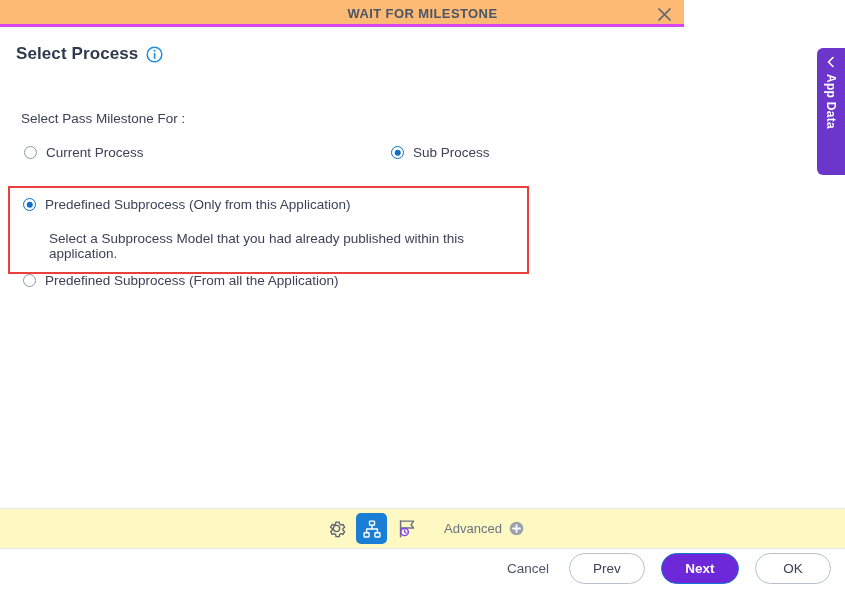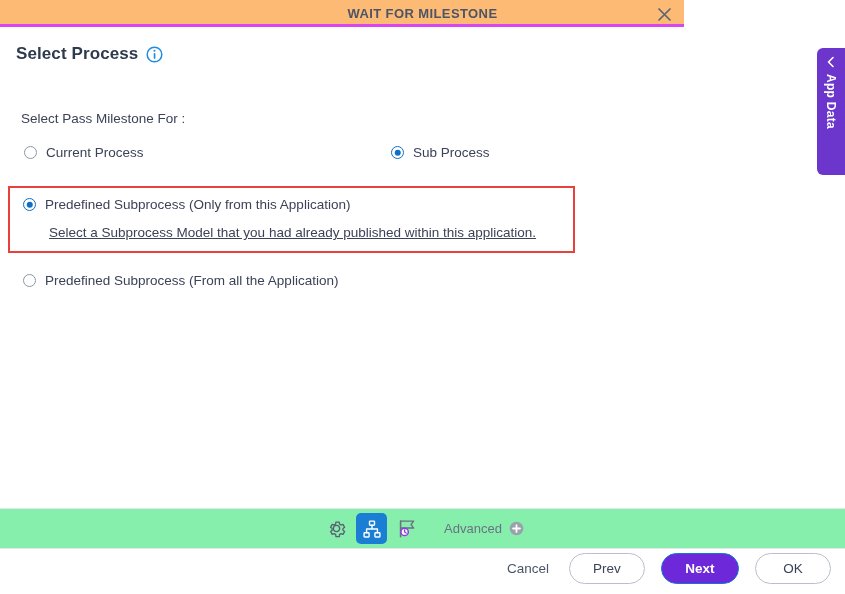--- a/index.html
+++ b/index.html
@@ -157,21 +157,21 @@
     width: 6.5px;
     height: 6.5px;
     border-radius: 50%;
     background: #0e6fc4;
   }
 
   
   .sub-option {
     position: absolute;
     left: 8px;
-    width: 567px;
+    width: 521px;
     box-sizing: border-box;
     padding: 9px 10px 11px 13px;
   }
   .sub-option.highlighted {
     top: 86px;
     border: 2px solid #e8413b;
     background: #ffffff;
   }
   .sub-option.plain {
     top: 162px;
@@ -181,35 +181,34 @@
     display: flex;
     align-items: center;
     gap: 9px;
     cursor: pointer;
   }
   .sub-option-title {
     font-size: 13.5px;
     color: #3c4257;
   }
   .sub-option-desc {
-    margin-top: 13px;
+    margin-top: 19px;
     margin-left: 26px;
     font-size: 13.5px;
     color: #3c4257;
-    text-decoration: underline;
   }
 
   
   .toolbar {
     position: absolute;
     left: 0;
     top: 508px;
     width: 845px;
     height: 41px;
-    background: #86efac;
+    background: #fef9c3;
     border-top: 1px solid #e4e7eb;
     border-bottom: 1px solid #e4e7eb;
     box-sizing: border-box;
     display: flex;
     align-items: center;
     justify-content: center;
     gap: 4px;
   }
   .tool-btn {
     width: 31px;

